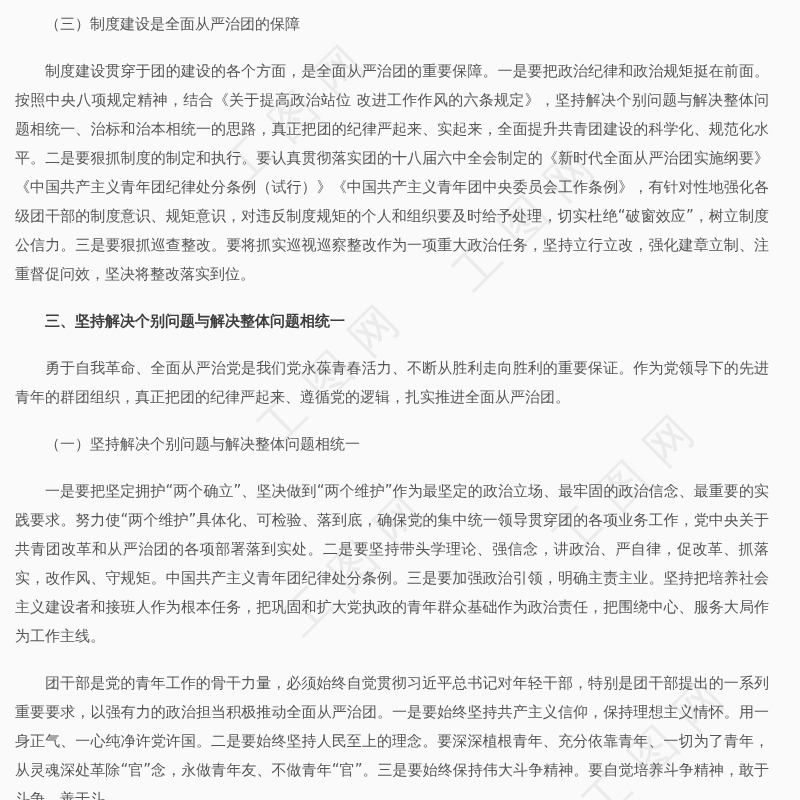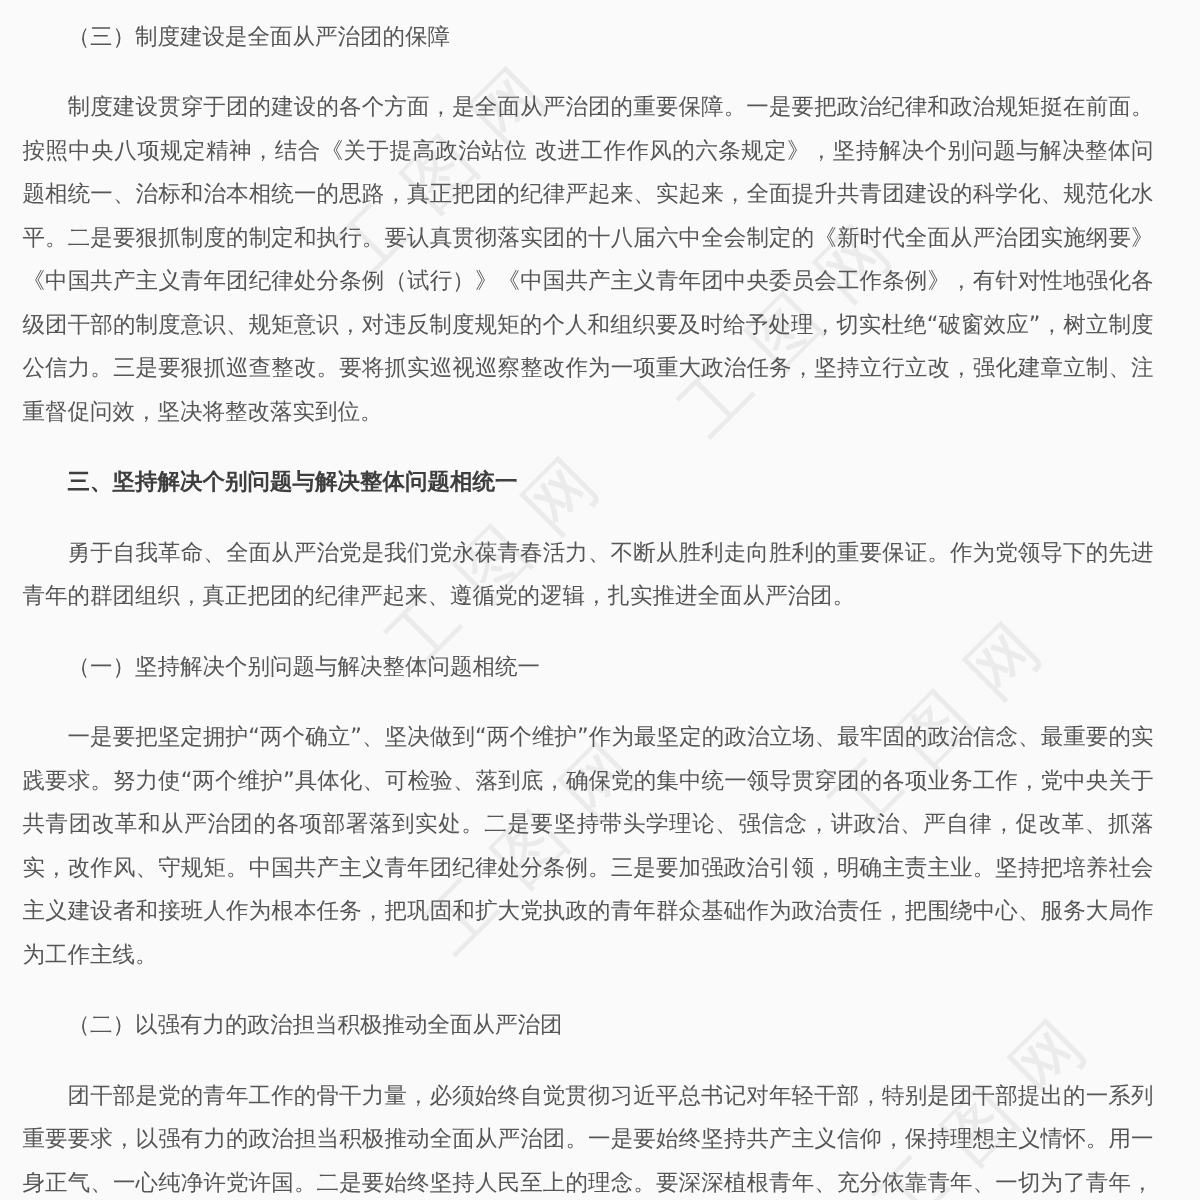--- a/index.html
+++ b/index.html
@@ -56,18 +56,17 @@
     <p class="para">制度建设贯穿于团的建设的各个方面，是全面从严治团的重要保障。一是要把政治纪律和政治规矩挺在前面。按照中央八项规定精神，结合《关于提高政治站位 改进工作作风的六条规定》，坚持解决个别问题与解决整体问题相统一、治标和治本相统一的思路，真正把团的纪律严起来、实起来，全面提升共青团建设的科学化、规范化水平。二是要狠抓制度的制定和执行。要认真贯彻落实团的十八届六中全会制定的《新时代全面从严治团实施纲要》《中国共产主义青年团纪律处分条例（试行）》《中国共产主义青年团中央委员会工作条例》，有针对性地强化各级团干部的制度意识、规矩意识，对违反制度规矩的个人和组织要及时给予处理，切实杜绝“破窗效应”，树立制度公信力。三是要狠抓巡查整改。要将抓实巡视巡察整改作为一项重大政治任务，坚持立行立改，强化建章立制、注重督促问效，坚决将整改落实到位。</p>
 
     <h2 class="head">三、坚持解决个别问题与解决整体问题相统一</h2>
 
     <p class="para">勇于自我革命、全面从严治党是我们党永葆青春活力、不断从胜利走向胜利的重要保证。作为党领导下的先进青年的群团组织，真正把团的纪律严起来、遵循党的逻辑，扎实推进全面从严治团。</p>
 
     <p class="sub">（一）坚持解决个别问题与解决整体问题相统一</p>
 
     <p class="para">一是要把坚定拥护“两个确立”、坚决做到“两个维护”作为最坚定的政治立场、最牢固的政治信念、最重要的实践要求。努力使“两个维护”具体化、可检验、落到底，确保党的集中统一领导贯穿团的各项业务工作，党中央关于共青团改革和从严治团的各项部署落到实处。二是要坚持带头学理论、强信念，讲政治、严自律，促改革、抓落实，改作风、守规矩。中国共产主义青年团纪律处分条例。三是要加强政治引领，明确主责主业。坚持把培养社会主义建设者和接班人作为根本任务，把巩固和扩大党执政的青年群众基础作为政治责任，把围绕中心、服务大局作为工作主线。</p>
 
-    <p class="sub">（二）以强有力的政治担当积极推动全面从严治团</p>
 
     <p class="para">团干部是党的青年工作的骨干力量，必须始终自觉贯彻习近平总书记对年轻干部，特别是团干部提出的一系列重要要求，以强有力的政治担当积极推动全面从严治团。一是要始终坚持共产主义信仰，保持理想主义情怀。用一身正气、一心纯净许党许国。二是要始终坚持人民至上的理念。要深深植根青年、充分依靠青年、一切为了青年，从灵魂深处革除“官”念，永做青年友、不做青年“官”。三是要始终保持伟大斗争精神。要自觉培养斗争精神，敢于斗争、善于斗</p>
   </div>
 
 </div>
 
 </body></html>

